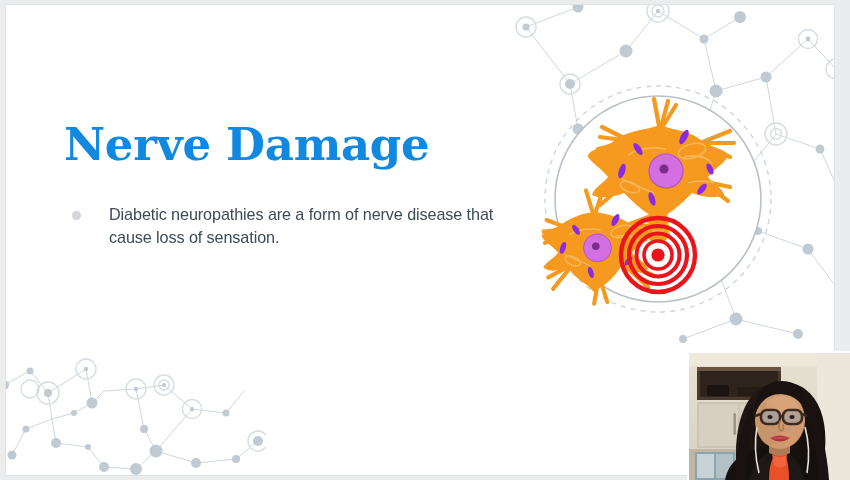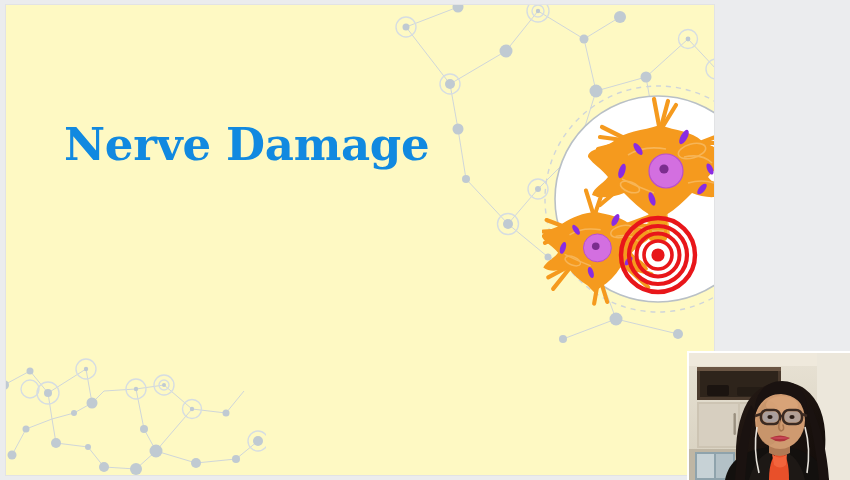--- a/index.html
+++ b/index.html
@@ -21,23 +21,23 @@
     height: 480px;
     background: #ebecee;
     overflow: hidden;
   }
 
   
   #slide {
     position: absolute;
     left: 6px;
     top: 5px;
-    width: 708px;
+    width: 828px;
     height: 470px;
-    background: #fef9c3;
+    background: #ffffff;
     overflow: hidden;
     box-shadow: 0 0 0 1px #e2e3e5;
   }
 
   
   .net {
     position: absolute;
     pointer-events: none;
   }
   #net-top-right {
@@ -359,20 +359,24 @@
         <circle cx="116" cy="172" r="29" stroke-width="4.2"></circle>
         <circle cx="116" cy="172" r="21.5" stroke-width="4"></circle>
         <circle cx="116" cy="172" r="14" stroke-width="3.6"></circle>
       </g>
       <circle cx="116" cy="172" r="6.6" fill="#e8161a"></circle>
     </svg>
 
     <div id="title">Nerve Damage</div>
 
     <div id="bullets">
+      <div class="bullet-row">
+        <span class="bullet-dot"></span>
+        <span class="bullet-text">Diabetic neuropathies are a form of nerve disease that cause loss of sensation.</span>
+      </div>
     </div>
 
   </div>
 
   <div id="webcam">
     <svg width="161" height="127" viewBox="0 0 161 127">
       <defs>
         <clipPath id="camclip">
             <rect x="0" y="0" width="161" height="127"></rect>
           </clipPath>

